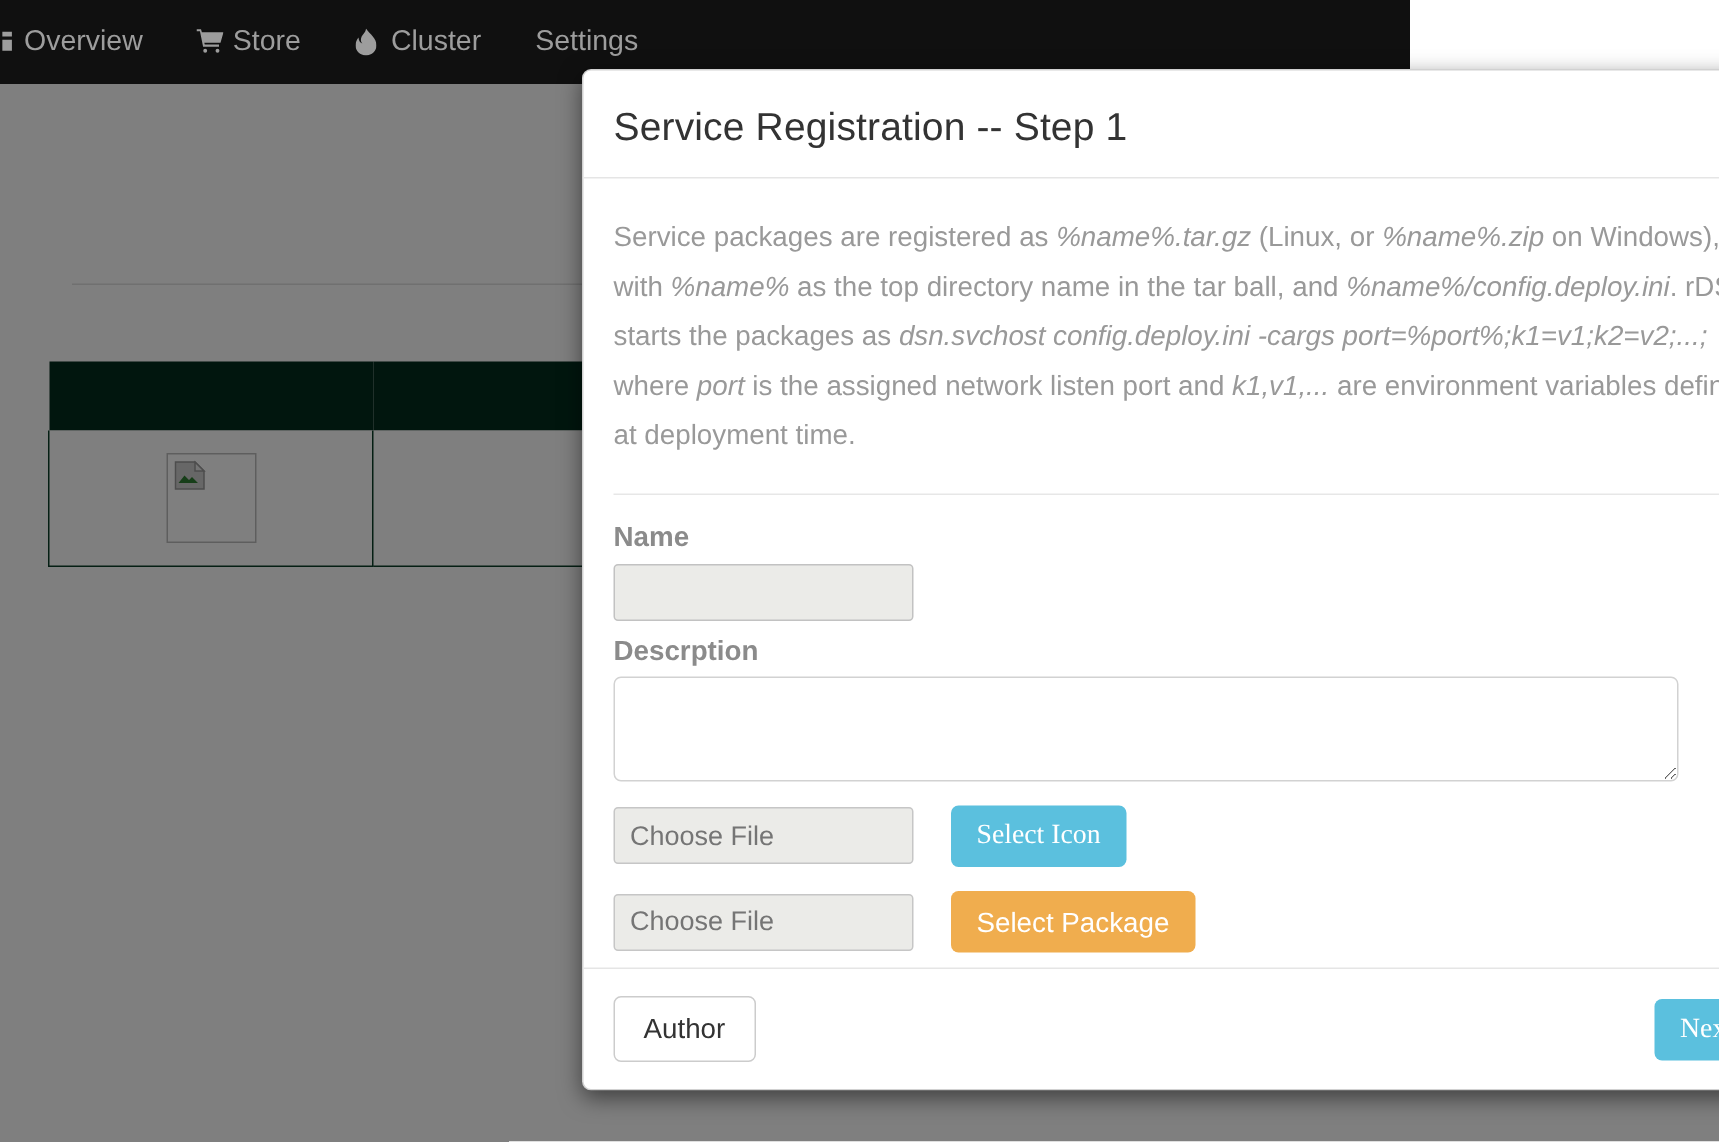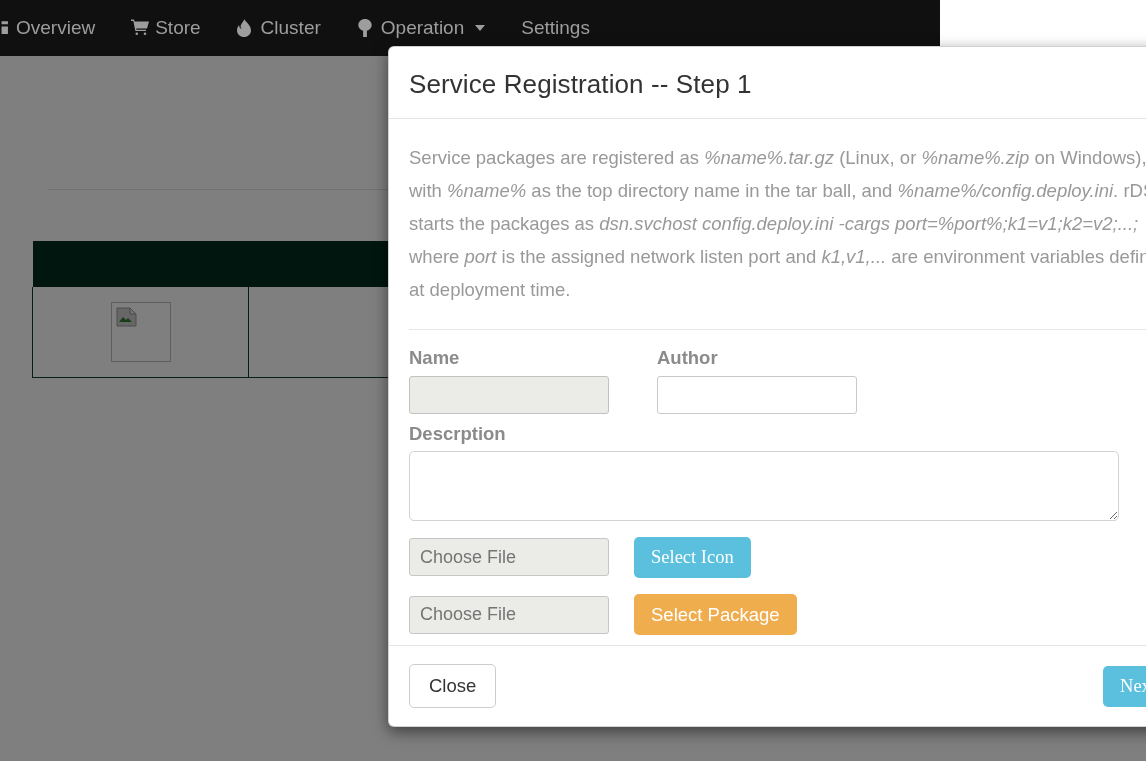--- a/index.html
+++ b/index.html
@@ -317,29 +317,20 @@
 
       <div class="nav-item">
         <span class="nav-ico">
           <svg width="14" height="18" viewBox="0 0 14 18" fill="currentColor">
               <path d="M7 0C7 3 3.6 4.2 3.6 7.6c0 1 .4 1.8 1 2.4C3.2 9.6 2 8 2 6 .8 7.4 0 9.4 0 11.4 0 14.9 3.1 18 7 18s7-3.1 7-6.6C14 6.4 9.8 4 7 0z"></path>
             </svg>
         </span>
         <span>Cluster</span>
       </div>
 
-      <div class="nav-item">
-        <span class="nav-ico">
-          <svg width="16" height="18" viewBox="0 0 16 18" fill="currentColor">
-              <path d="M8 0C4.3 0 1.3 2.7 1.3 6c0 2.7 2 5 4.8 5.7V18h3.8v-6.3C12.7 11 14.7 8.7 14.7 6 14.7 2.7 11.7 0 8 0z"></path>
-            </svg>
-        </span>
-        <span>Operation</span>
-        <span class="caret"></span>
-      </div>
 
       <div class="nav-item plain">
         <span>Settings</span>
       </div>
 
     </div>
   </nav>
 
   <div class="content-area">
     <div class="hr-divider"></div>
@@ -382,39 +373,35 @@
 
     <p class="intro-text" id="intro-text"><span>Service packages are registered as </span><i>%name%.tar.gz</i><span> (Linux, or </span><i>%name%.zip</i><span> on Windows), with </span><i>%name%</i><span> as the top directory name in the tar ball, and </span><i>%name%/config.deploy.ini</i><span>. rDSN starts the packages as </span><i>dsn.svchost config.deploy.ini -cargs port=%port%;k1=v1;k2=v2;...;</i><span> where </span><i>port</i><span> is the assigned network listen port and </span><i>k1,v1,...</i><span> are environment variables defined at deployment time.</span></p>
 
     <hr class="form-sep">
 
     <div class="form-row">
       <div class="form-col">
         <label class="form-label">Name</label>
         <input class="ctl disabled" type="text" disabled="" value="" style="">
       </div>
-      <div class="form-col">
-        <label class="form-label">Author</label>
-        <input class="ctl" type="text" value="" style="">
-      </div>
     </div>
 
     <label class="form-label desc-label">Descrption</label>
     <textarea class="desc-area" placeholder="" style=""></textarea>
 
     <div class="file-row">
       <input class="ctl file" type="text" readonly="" placeholder="Choose File" style="">
       <button class="btn btn-info">Select Icon</button>
     </div>
 
     <div class="file-row">
       <input class="ctl file" type="text" readonly="" placeholder="Choose File" style="">
       <button class="btn btn-warning">Select Package</button>
     </div>
 
   </div>
 
   <div class="modal-footer">
-    <button class="btn-default">Close</button>
+    <button class="btn-default">Author</button>
     <button class="btn btn-info">Next</button>
   </div>
 
 </div>
 
 </body></html>

